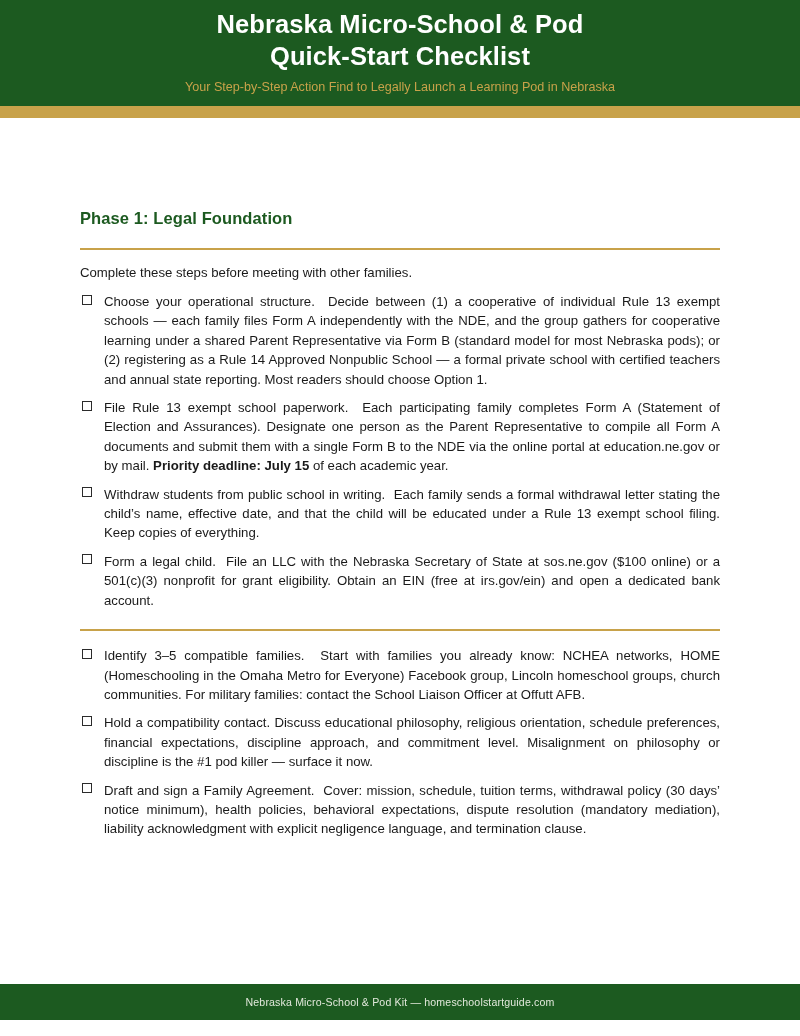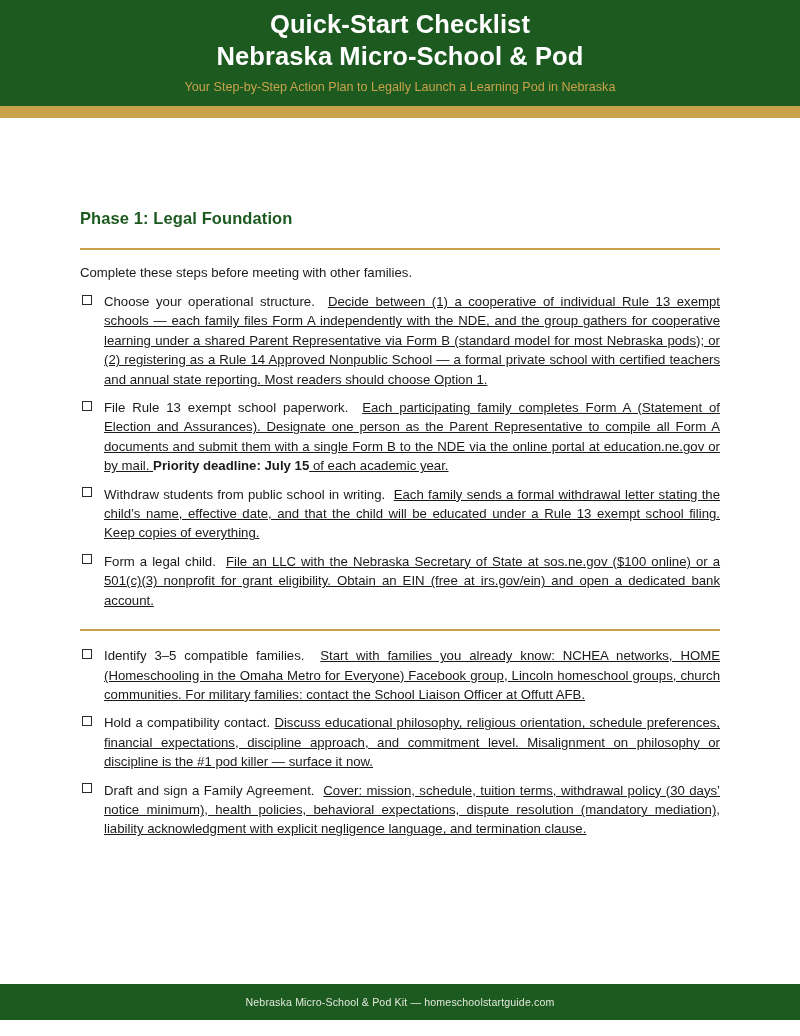--- a/index.html
+++ b/index.html
@@ -116,21 +116,20 @@
     height: 10px;
     border: 1.3px solid #2b2b2b;
     box-sizing: border-box;
     display: block;
   }
   .item-title {
     font-weight: normal;
   }
   .item-body {
     font-weight: normal;
-    text-decoration: underline;
   }
   .inline-bold {
     font-weight: bold;
   }
 
   
   .phase-block-2 .checklist .check-item:first-child {
     margin-top: 15px;
   }
 
@@ -151,24 +150,24 @@
     color: #e2e8db;
     font-size: 10.6px;
     letter-spacing: 0.15px;
   }
 </style>
 </head>
 <body>
 
 <div class="header-band">
   <h1 class="doc-title">
+    <span class="title-line">Nebraska Micro-School &amp; Pod</span>
     <span class="title-line">Quick-Start Checklist</span>
-    <span class="title-line">Nebraska Micro-School &amp; Pod</span>
   </h1>
-  <p class="doc-subtitle">Your Step-by-Step Action Plan to Legally Launch a Learning Pod in Nebraska</p>
+  <p class="doc-subtitle">Your Step-by-Step Action Find to Legally Launch a Learning Pod in Nebraska</p>
 </div>
 <div class="gold-rule-top"></div>
 
 <div class="content">
   <div class="spacer-top"></div>
 
   <section class="phase-block-1">
     <h2 class="phase-heading">Phase 1: Legal Foundation</h2>
     <div class="section-rule"></div>
     <p class="intro-line">Complete these steps before meeting with other families.</p>

